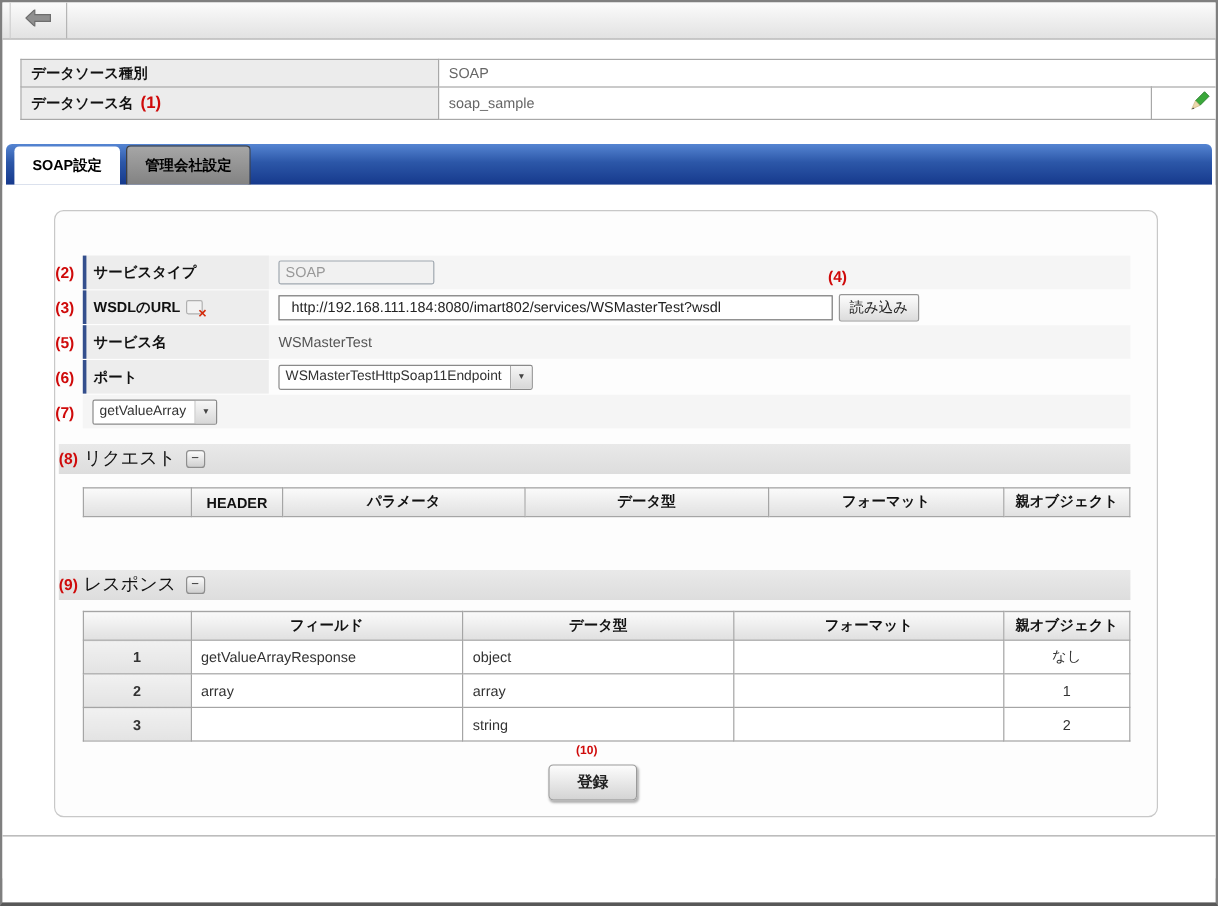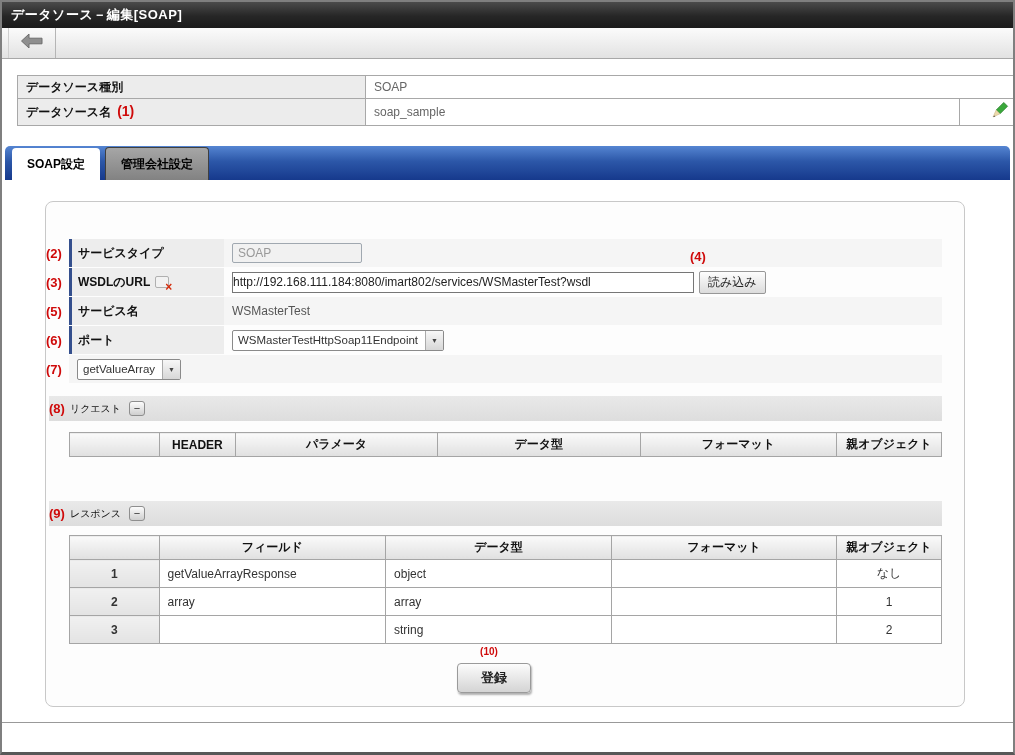--- a/index.html
+++ b/index.html
@@ -65,21 +65,21 @@
   }
   .fvalue { flex:1; display:flex; align-items:center; padding-left:8px; font-size:12px; color:#555; position:relative; }
   .req-icon { position:relative; width:14px; height:12px; background:#f2f2f2; border:1px solid #b0b0b0; border-radius:2px; display:inline-block; }
   .req-icon .x { position:absolute; right:-4px; bottom:-6px; color:#d42a0a; font-weight:bold; font-size:12px; line-height:12px; }
   input.dis-input {
     width:130px; height:20px; border:1px solid #a0a8b0; border-radius:2px;
     background:#f1f1f1; color:#999; font-size:12px; padding:0 5px;
   }
   input.url-input {
     width:462px; height:21px; border:1px solid #767676; background:#fff;
-    color:#222; font-size:12px; padding:0 0;
+    color:#222; font-size:12px; padding:0 10px;
   }
   .load-btn {
     margin-left:5px; height:23px; padding:0 8px; font-size:12px; color:#222;
     background:linear-gradient(#fdfdfd,#dcdcdc); border:1px solid #979797; border-radius:2px; cursor:pointer;
   }
   .btn-ann { position:absolute; top:-19px; left:466px; }
   .fake-select {
     display:inline-flex; align-items:center; height:21px; background:#fff;
     border:1px solid #8a8a8a; border-radius:2px; font-size:11.5px; color:#333; padding-left:5px; cursor:pointer;
   }
@@ -89,21 +89,21 @@
     background:linear-gradient(#f7f7f7,#d7d7d7); border-left:1px solid #aaa; border-radius:0 1px 1px 0;
     font-size:7px; color:#444;
   }
   
   .sect {
     display:flex; align-items:center; gap:5px; height:25px; margin-left:3px;
     background:linear-gradient(#e9e9e9,#dddddd); padding-right:8px;
   }
   .sect-request { margin-top:13px; }
   .sect-response { margin-top:44px; }
-  .sect-title { font-size:10px; color:#111; }
+  .sect-title { font-size:15px; color:#111; }
   .minus-btn {
     width:16px; height:15px; display:flex; align-items:center; justify-content:center;
     background:linear-gradient(#fcfcfc,#cfcfcf); border:1px solid #8e8e8e; border-radius:3px;
     font-size:11px; line-height:11px; color:#333; cursor:pointer; margin-left:3px;
   }
   
   table.grid { border-collapse:collapse; table-layout:fixed; margin-left:23px; font-size:12px; }
   table.grid th, table.grid td { border:1px solid #a5a5a5; overflow:hidden; white-space:nowrap;margin-top:28px; }
   table.grid th {
     height:24px; background:linear-gradient(#fafafa,#e0e0e0); font-weight:bold; color:#111; text-align:center;
@@ -122,21 +122,20 @@
     box-shadow:1px 2px 2px rgba(0,0,0,.3); cursor:pointer;text-align:center;
   }
   
   .footer { border-top:1px solid #999; height:36px; background:#fff; }
 </style>
 </head>
 <body>
 
 <div class="page">
 
-  <div class="titlebar">データソース－編集[SOAP]</div>
 
   <div class="toolbar">
     <div class="back-btn">
       <span>
         <svg width="22" height="14" viewBox="0 0 22 14">
             <path d="M8 0 L8 4.2 L21 4.2 L21 9.8 L8 9.8 L8 14 L0.5 7 Z" fill="#8f8f8f" stroke="#6d6d6d" stroke-width="1"></path>
           </svg>
       </span>
     </div>
   </div>

